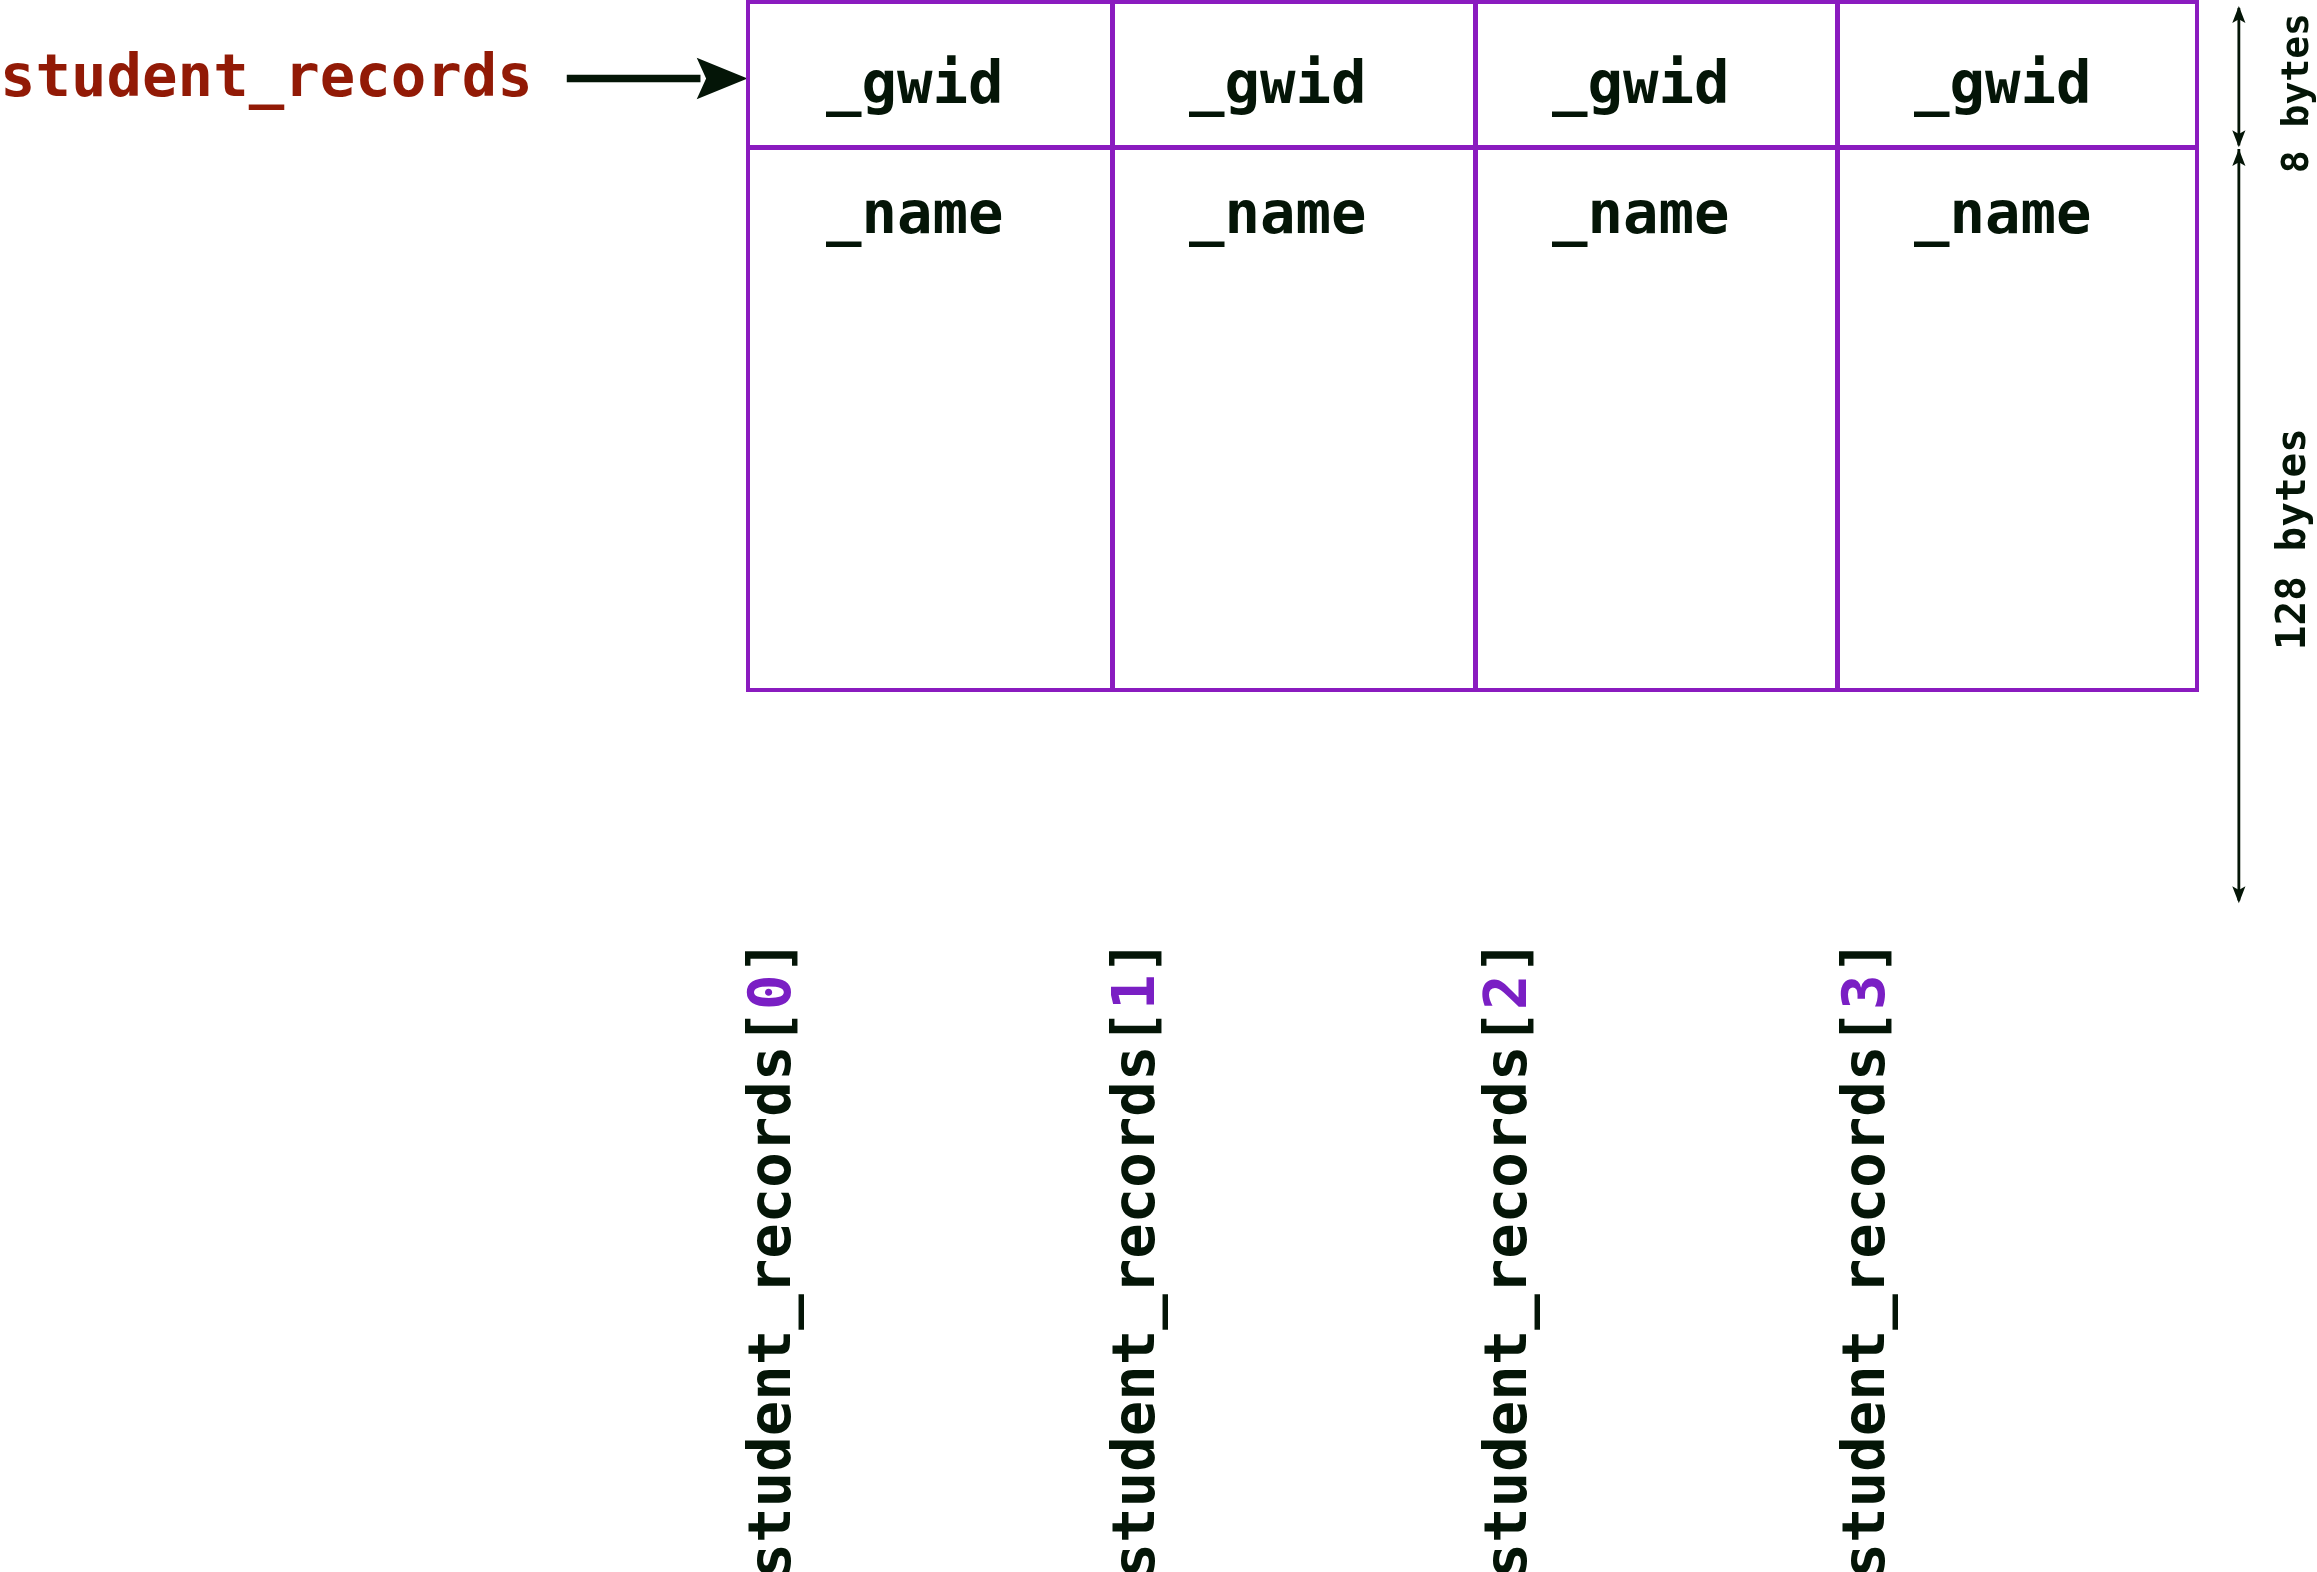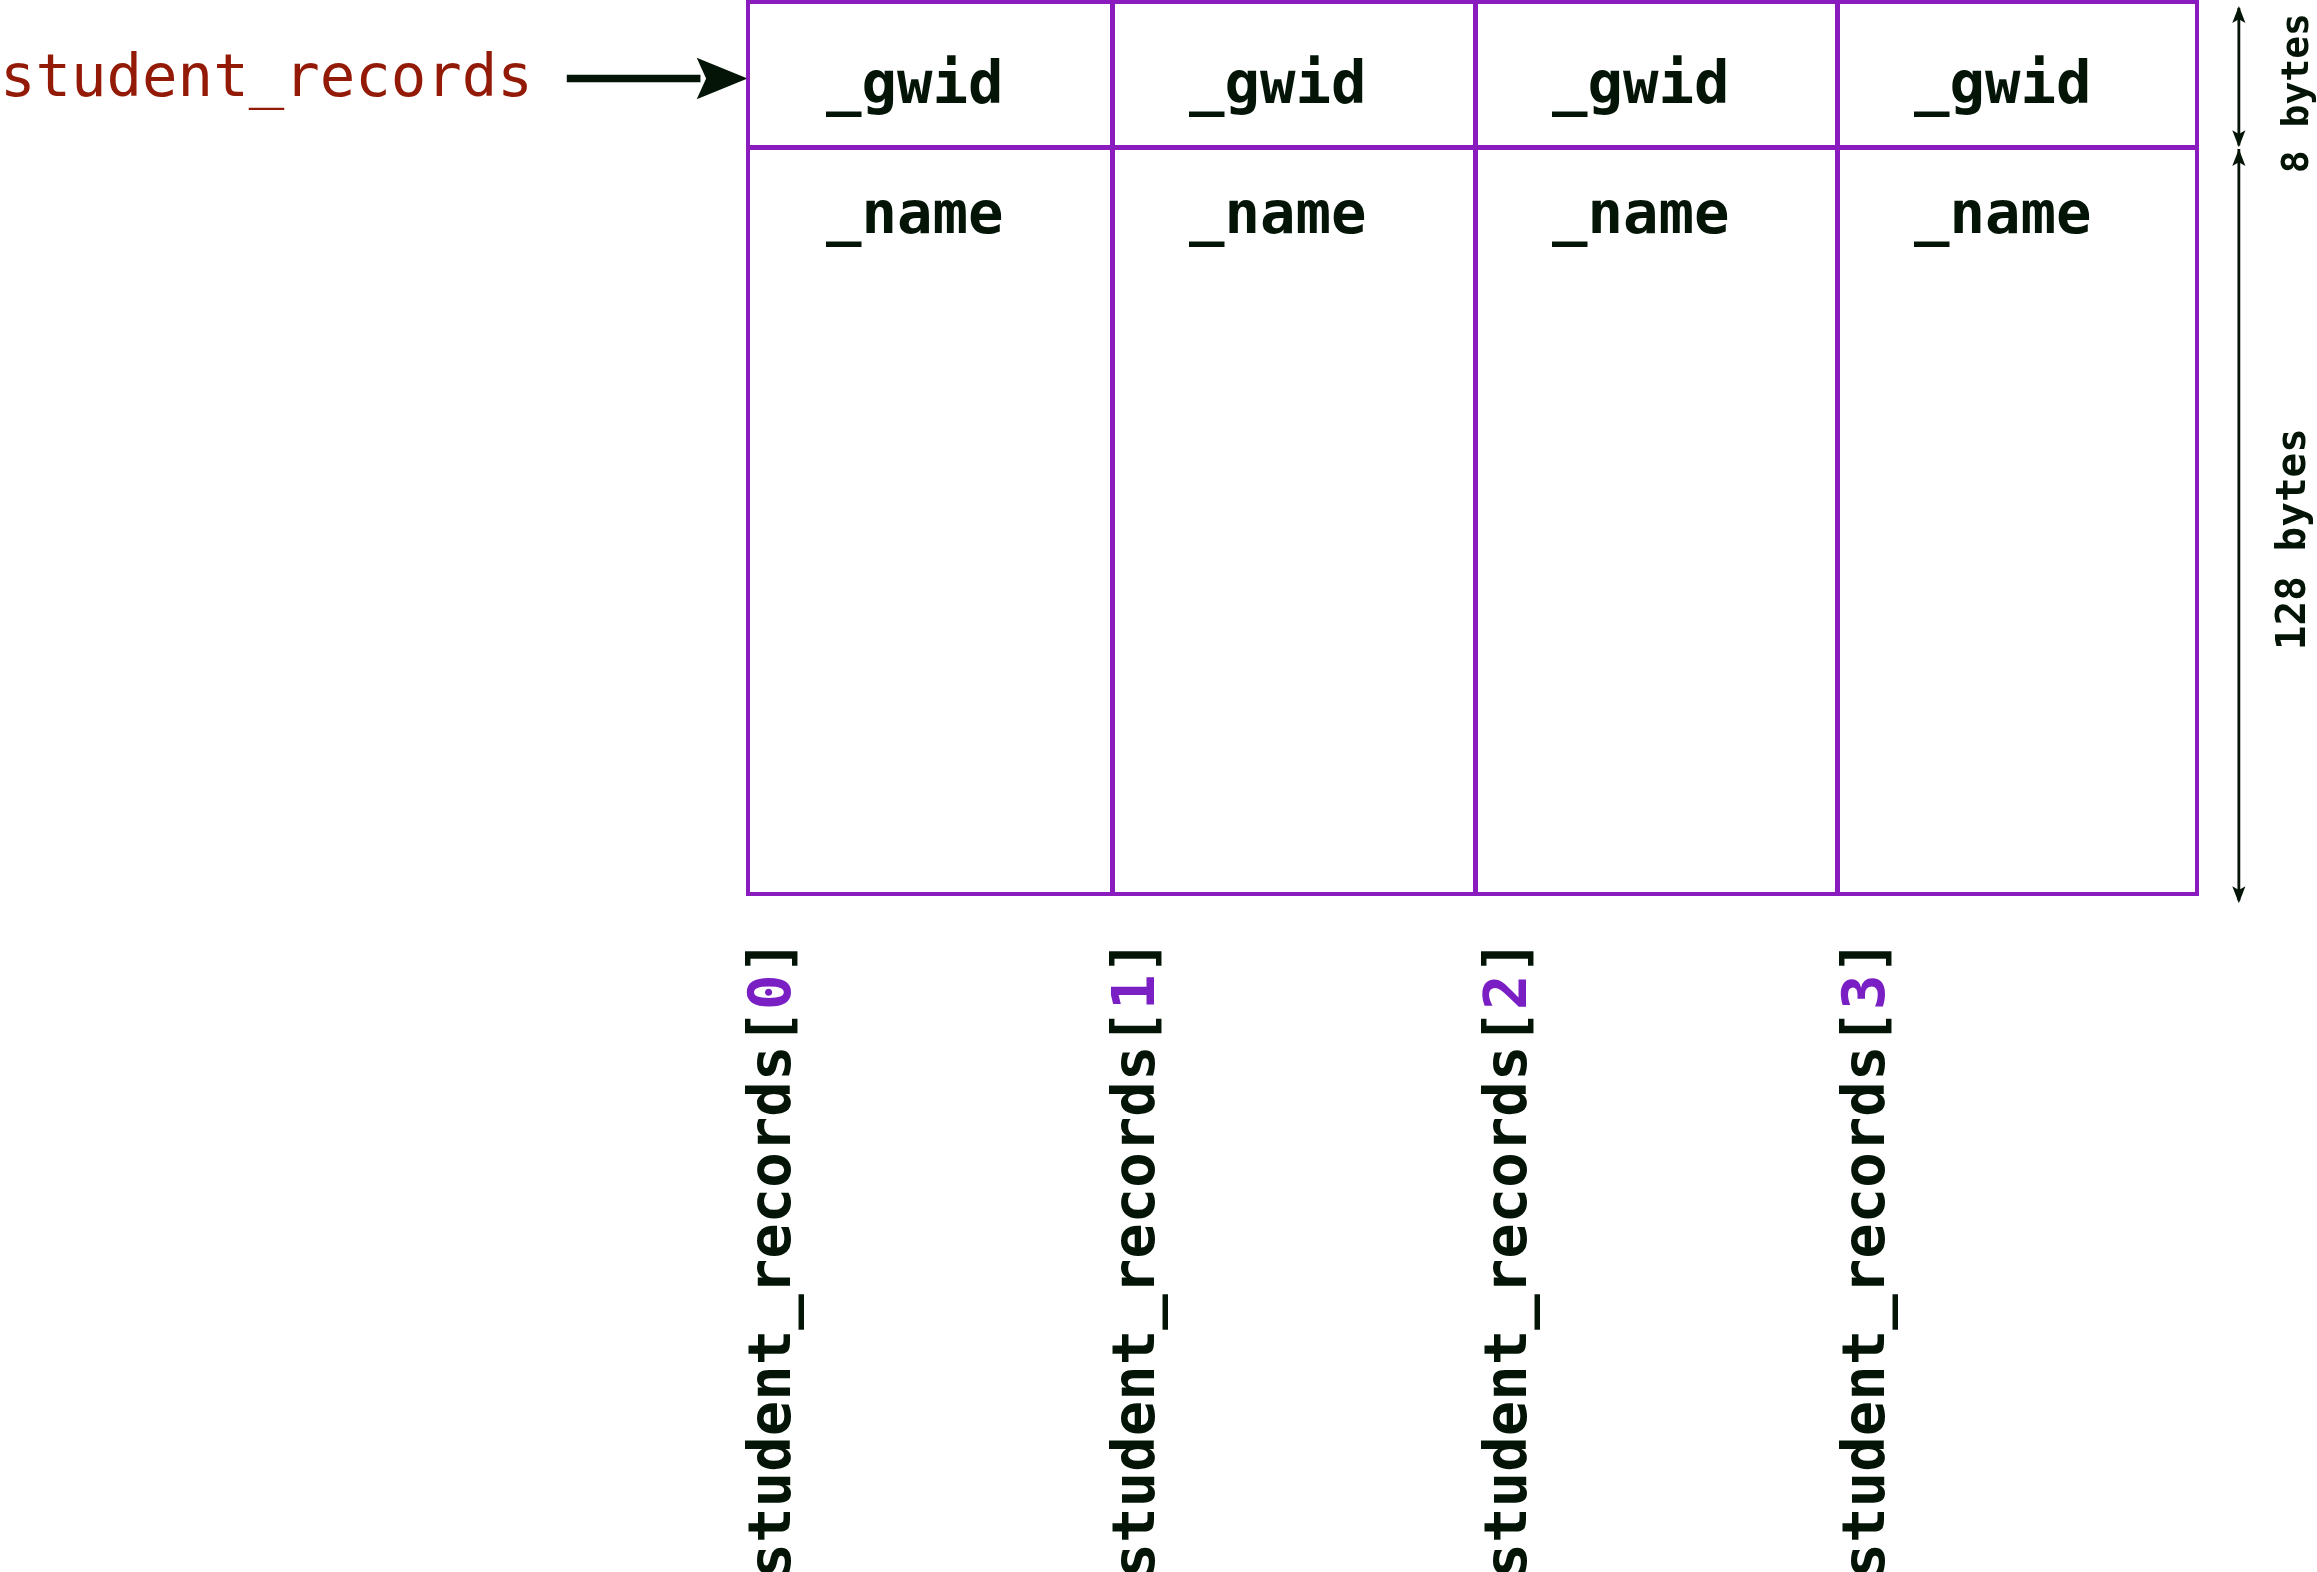--- a/index.html
+++ b/index.html
@@ -1,20 +1,20 @@
 <!DOCTYPE html>
 <html style="font-size:15px"><head>
 <meta charset="utf-8">
 <style>
   html, body { margin: 0; padding: 0; background: #ffffff; }
   body { width: 2317px; height: 1573px; position: relative; overflow: hidden;
          font-family: "DejaVu Sans Mono", "Liberation Mono", monospace; }
   .abs { position: absolute; }
-  .ptr-label { left: 0; top: 38px; font-size: 59px; font-weight: normal; line-height: 75px; white-space: nowrap; }
-  .grid { left: 746px; top: 0px; width: 1453px; height: 896px; box-sizing: border-box;
+  .ptr-label { left: 0; top: 38px; font-size: 59px; font-weight: bold; line-height: 75px; white-space: nowrap; }
+  .grid { left: 746px; top: 0px; width: 1453px; height: 692px; box-sizing: border-box;
           border: 4.7px solid; }
   .col-line { position: absolute; top: 0; bottom: 0; width: 4.7px; }
   .row-line { position: absolute; left: 0; right: 0; height: 4.7px; top: 141px; }
   .field { position: absolute; font-size: 59px; font-weight: bold; line-height: 1; white-space: nowrap; }
   .vlabel { position: absolute; top: 939px; font-size: 59px; font-weight: bold; line-height: 59px;
             writing-mode: vertical-rl; transform: rotate(180deg); white-space: nowrap; }
   .dim-text { position: absolute; font-size: 38px; font-weight: bold; line-height: 38px;
               writing-mode: vertical-rl; transform: rotate(180deg); white-space: nowrap; }
   svg.overlay { position: absolute; left: 0; top: 0; }
 </style>

